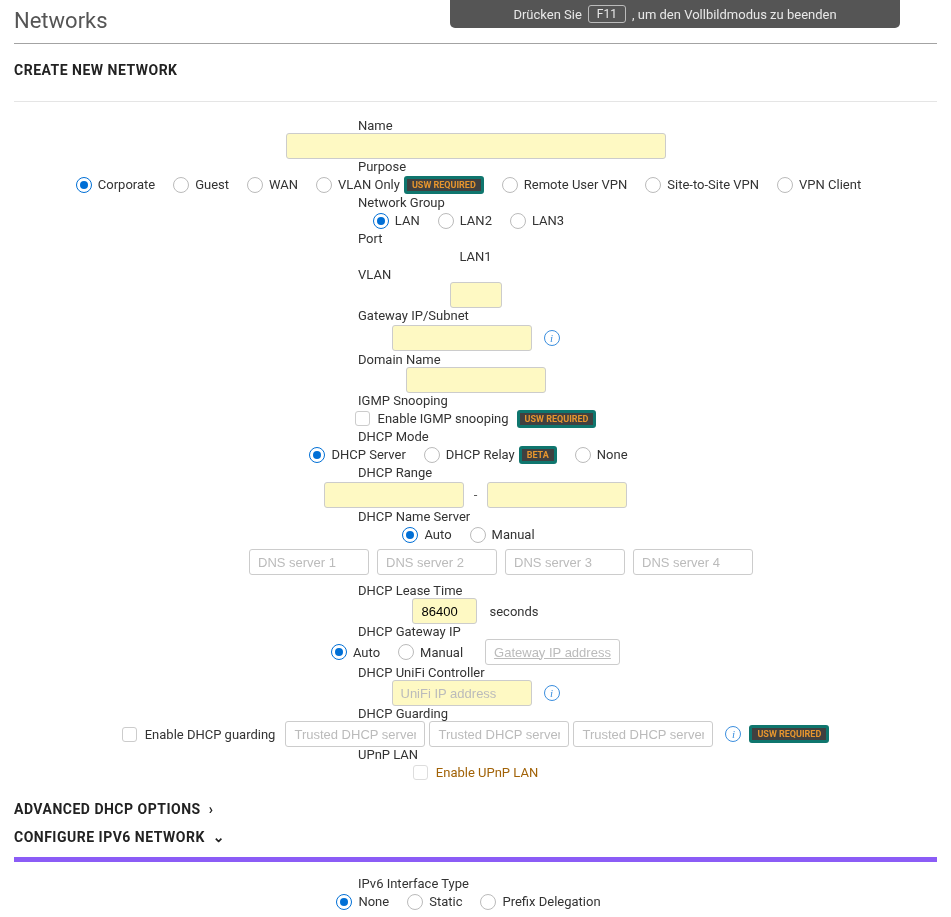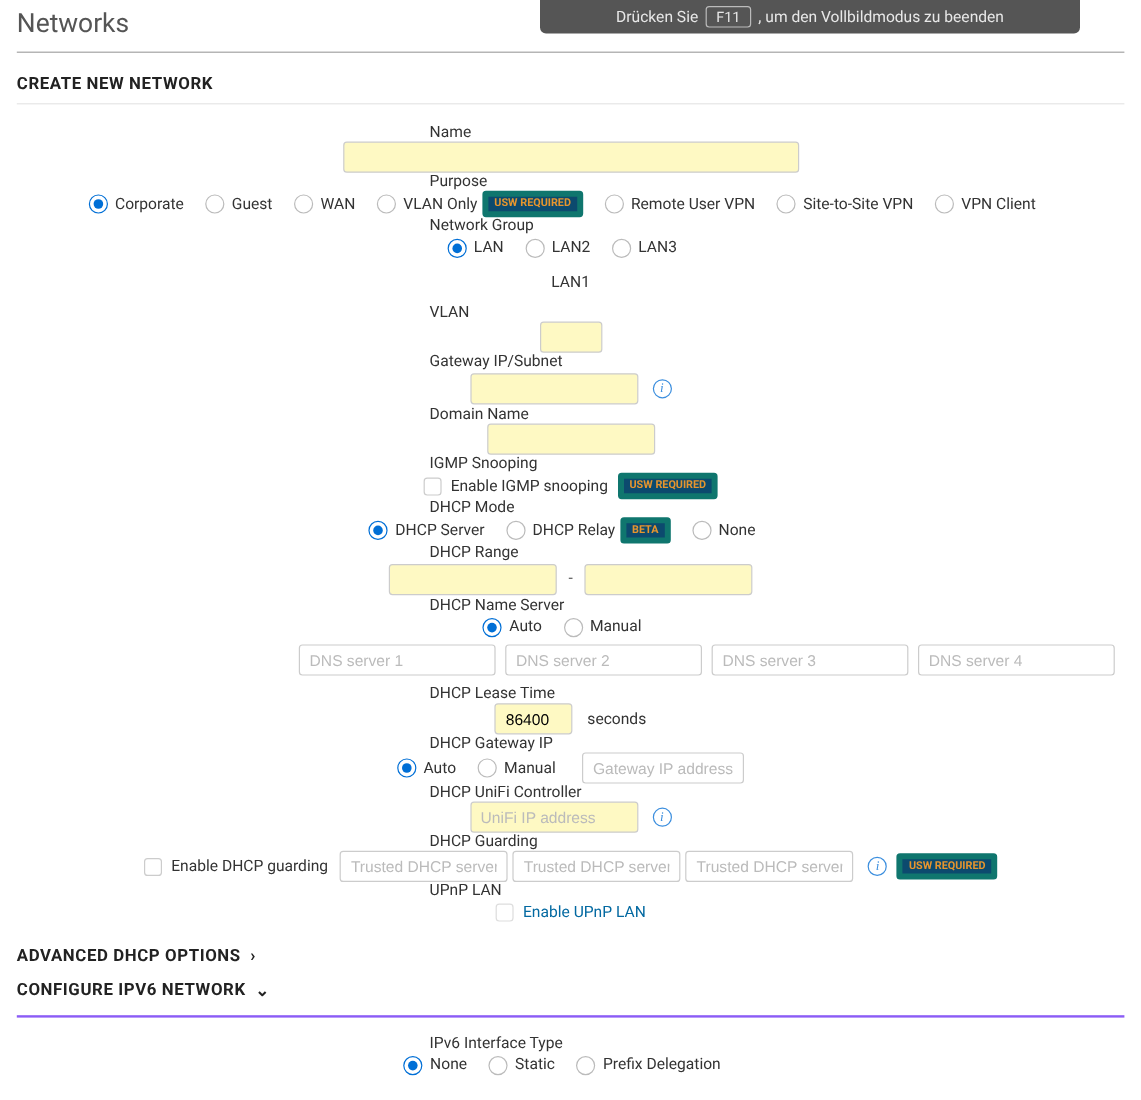--- a/index.html
+++ b/index.html
@@ -45,21 +45,21 @@
   }
   .section-title {
     font-size: 14px;
     font-weight: 700;
     letter-spacing: 0.5px;
     color: #222;
     margin-bottom: 6px;
   }
   .section-title.first {
     border-bottom: 1px solid #e5e5e5;
-    padding-bottom: 8px;
+    padding-bottom: 23px;
     margin-bottom: 16px;
   }
   .form-row {
     display: flex;
     align-items: center;
     min-height: 36px;
     font-size: 13px;
     flex-direction: column;
   }
   .form-label {
@@ -126,35 +126,35 @@
     align-items: center;
     cursor: pointer;
   }
   .checkbox-box {
     width: 15px;
     height: 15px;
     border: 1px solid #ccc;
     border-radius: 3px;
     margin-right: 8px;
   }
-  .checkbox.disabled { color: #0369a1; cursor: default; }
+  .checkbox.disabled { color: #a16207; cursor: default; }
   .checkbox.disabled .checkbox-box { border-color: #ddd; }
   .badge {
     display: inline-block;
     font-size: 9px;
     font-weight: 700;
     padding: 1px 5px;
     border-radius: 3px;
     margin-left: 4px;
     vertical-align: middle;
   }
   .badge-orange {
-    border: 5px solid #0f766e;
+    border: 3px solid #0f766e;
     color: #e6952e;
-    background: #0c4a6e;
+    background: #404040;
   }
   .info-icon {
     display: inline-flex;
     align-items: center;
     justify-content: center;
     width: 16px;
     height: 16px;
     border: 1.5px solid #3b8ede;
     color: #3b8ede;
     border-radius: 50%;
@@ -163,33 +163,33 @@
     font-style: italic;
     margin-left: 8px;
   }
   .dash { margin: 0 6px; color: #555; }
   .dns-row {
     display: flex;
     gap: 8px;
     margin-top: 4px;
     margin-left: 235px;
   }
-  .dns-row input { width: 164px; }
+  .dns-row input { width: 120px; }
   .collapsible {
     display: flex;
     font-size: 14px;
     font-weight: 700;
     letter-spacing: 0.5px;
     color: #222;
     cursor: pointer;
     padding: 6px 0;
   }
   .chevron { margin-left: 8px; font-size: 14px; }
   .divider-bottom {
-    border-bottom: 2px solid #8b5cf6;
+    border-bottom: 5px solid #8b5cf6;
     margin-bottom: 14px;
     padding-bottom: 12px;
   }
   .suffix-text { margin-left: 8px; color: #333; font-size: 13px; }
 </style>
 </head>
 <body>
 
 <div class="topbar">
   <span>Drücken Sie</span>
@@ -256,20 +256,21 @@
           <span>LAN2</span>
         </label>
       <label class="radio">
           <span class="radio-dot"></span>
           <span>LAN3</span>
         </label>
     </div>
   </div>
 
   <div class="form-row">
+    <div class="form-label">Port</div>
     <div class="form-field">
       <span>LAN1</span>
     </div>
   </div>
 
   <div class="form-row">
     <div class="form-label">VLAN</div>
     <div class="form-field">
       <input type="text" style="width: 52px;">
     </div>
@@ -362,21 +363,21 @@
     <div class="form-label">DHCP Gateway IP</div>
     <div class="form-field">
       <label class="radio selected">
           <span class="radio-dot"></span>
           <span>Auto</span>
         </label>
       <label class="radio">
           <span class="radio-dot"></span>
           <span>Manual</span>
         </label>
-      <input type="text" class="disabled" disabled="" style="width: 135px; margin-left: 4px;" placeholder="Gateway IP address">
+      <input type="text" class="disabled" disabled="" style="width: 135px; margin-left: 4px; text-decoration: underline;" placeholder="Gateway IP address">
     </div>
   </div>
 
   <div class="form-row">
     <div class="form-label">DHCP UniFi Controller</div>
     <div class="form-field">
       <input type="text" style="width: 140px;" placeholder="UniFi IP address">
       <span class="info-icon">i</span>
     </div>
   </div>

